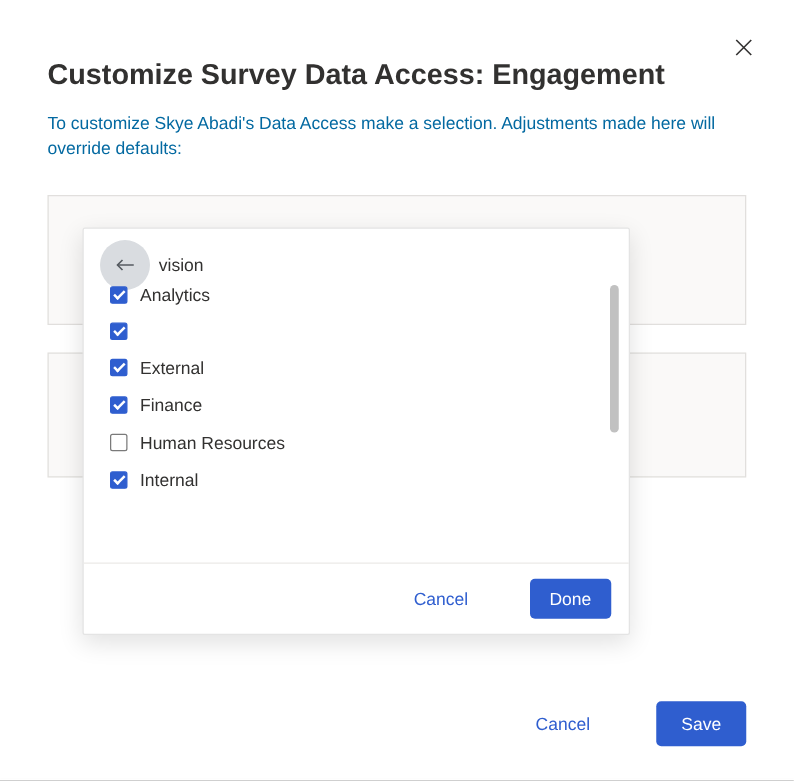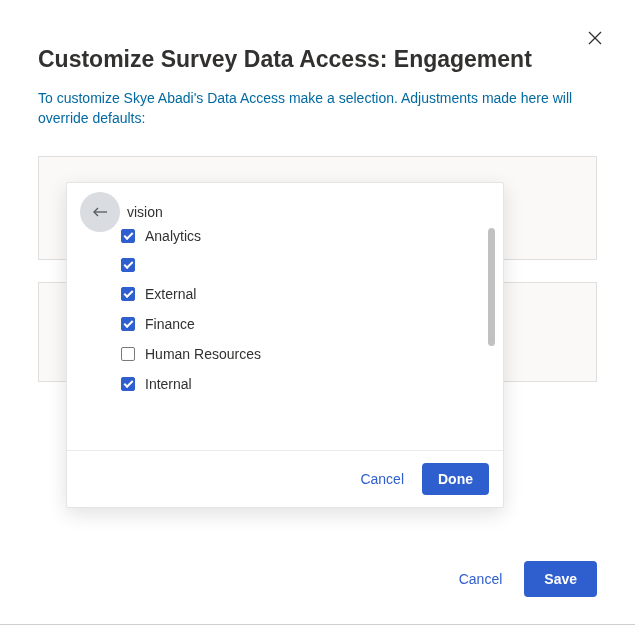--- a/index.html
+++ b/index.html
@@ -74,24 +74,25 @@
       color: #2f5ecf;
       font-size: 14px;
       cursor: pointer;
       padding: 6px 4px;
     }
     .btn-primary {
       background: #2f5ecf;
       color: #fff;
       border: none;
       font-size: 14px;
-      font-weight: 700;
+      font-weight: 400;
       padding: 10px 20px;
       border-radius: 4px;
       cursor: pointer;
+      margin-left: 31px;
     }
     .popover {
       position: absolute;
       left: 66px;
       top: 182px;
       width: 438px;
       background: #fff;
       border: 1px solid #e4e4e4;
       border-radius: 2px;
       box-shadow: 0 6px 20px rgba(0,0,0,0.12);
@@ -114,21 +115,21 @@
       background: #d9dce0;
       display: flex;
       align-items: center;
       justify-content: center;
       border: none;
       cursor: pointer;
     }
     .back-circle svg { stroke: #555a60; stroke-width: 1.3; }
     .list-wrap {
       position: relative;
-      padding: 0 42px 10px 54px;
+      padding: 0 42px 10px 21px;
       height: 222px;
       overflow: hidden;
     }
     .list {
       display: flex;
       flex-direction: column;
       gap: 14px;
     }
     .row {
       display: flex;

